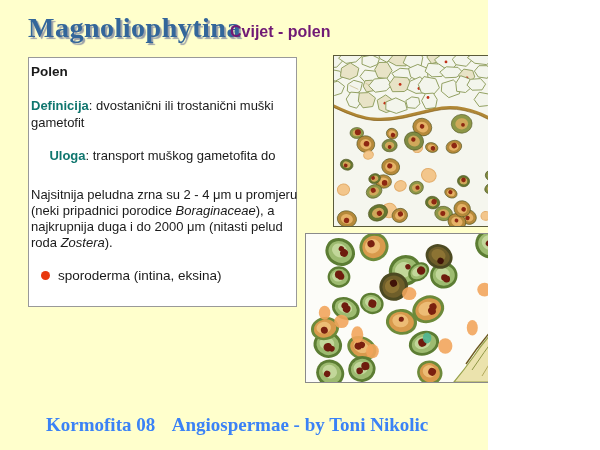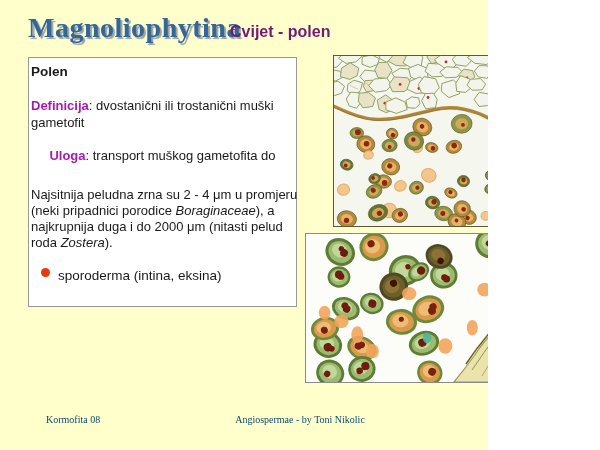--- a/index.html
+++ b/index.html
@@ -10,29 +10,29 @@
          letter-spacing:0.5px;}
   #subtitle{position:absolute;left:230px;top:23px;font-size:16px;font-weight:bold;color:#701a75;}
   #clipart{position:absolute;left:531px;top:13px;width:40px;height:41px;background:#fff;
            border:3px solid #2EBD8E;z-index:4;}
   #textbox{position:absolute;left:28px;top:57px;width:263px;height:236px;background:#fff;
            border:1px solid #999;padding:6px 2px;z-index:1;}
   #textbox .heading{font-size:13.5px;font-weight:bold;line-height:15px;white-space:nowrap;}
   .para{font-size:13px;line-height:17px;margin-top:0;white-space:nowrap;}
   .para.def{margin-top:18px;}
   .para.role{margin-top:16px;text-align:center;}
-  .red{color:#a21caf;font-weight:bold;}
+  .red{color:#0f766e;font-weight:bold;}
   .note{font-size:13px;line-height:16px;margin-top:23px;white-space:nowrap;}
-  .bullet-line{margin-top:17px;font-size:13.5px;line-height:15px;display:flex;white-space:nowrap;}
+  .bullet-line{margin-top:17px;font-size:13.5px;line-height:15px;display:flex;align-items:center;white-space:nowrap;}
   .bullet-dot{width:9px;height:9px;border-radius:50%;background:#E8380D;margin:0 8px 0 10px;flex:0 0 auto;}
   #anther-frame{position:absolute;left:333px;top:55px;width:228px;height:170px;
                 border:1px solid #5a5a3a;background:#f5f6ee;z-index:2;}
   #pollen-frame{position:absolute;left:305px;top:233px;width:195px;height:148px;
                 border:1px solid #8a8a8a;background:#fcfcf8;z-index:3;}
-  .footer-item{position:absolute;top:414px;font-family:"Liberation Serif",serif;font-size:10px;color:#0c4a6e;}
+  .footer-item{position:absolute;top:414px;font-family:"Liberation Serif",serif;font-size:19px;color:#3b82f6;font-weight:bold;}
   #footer-left{left:46px;}
   #footer-center{left:0;width:600px;text-align:center;}
   #footer-right{left:517px;}
   svg{display:block;}
 </style>
 </head>
 <body>
 
 <div id="slide">
 

